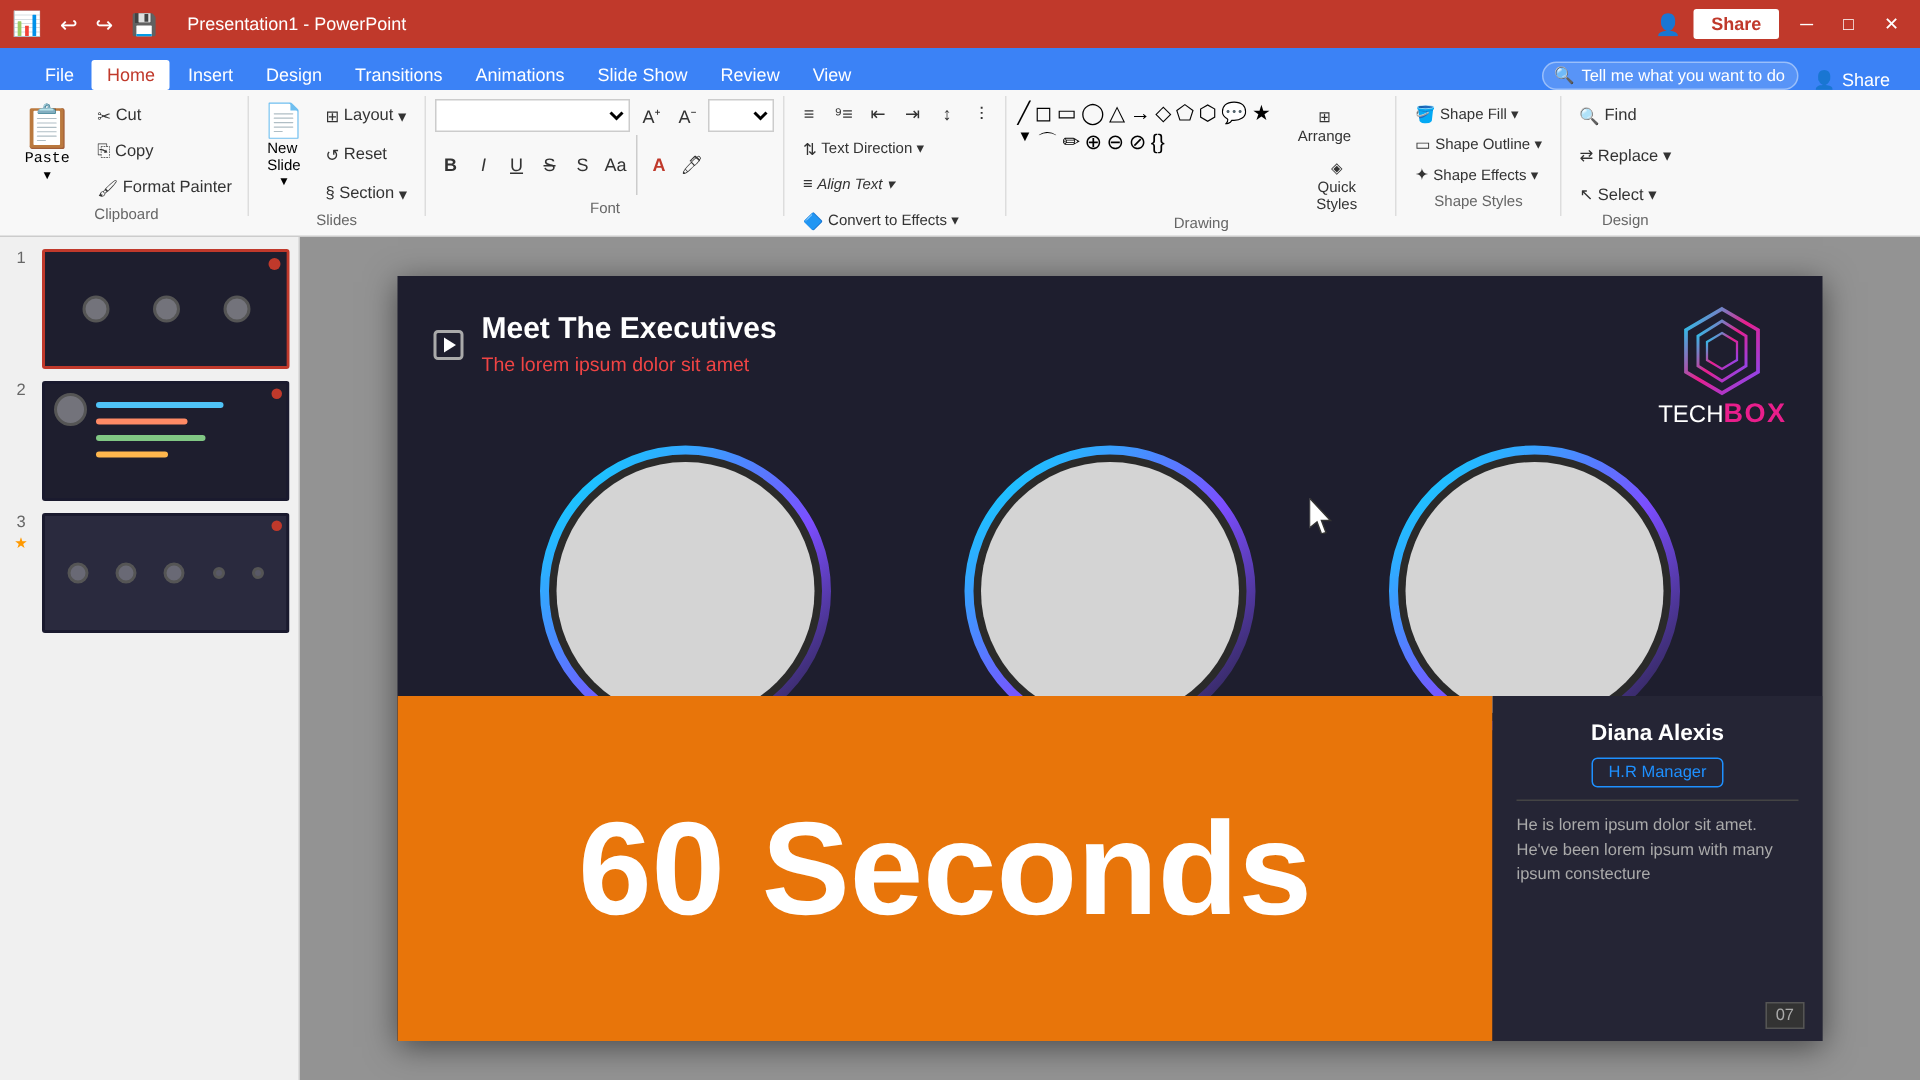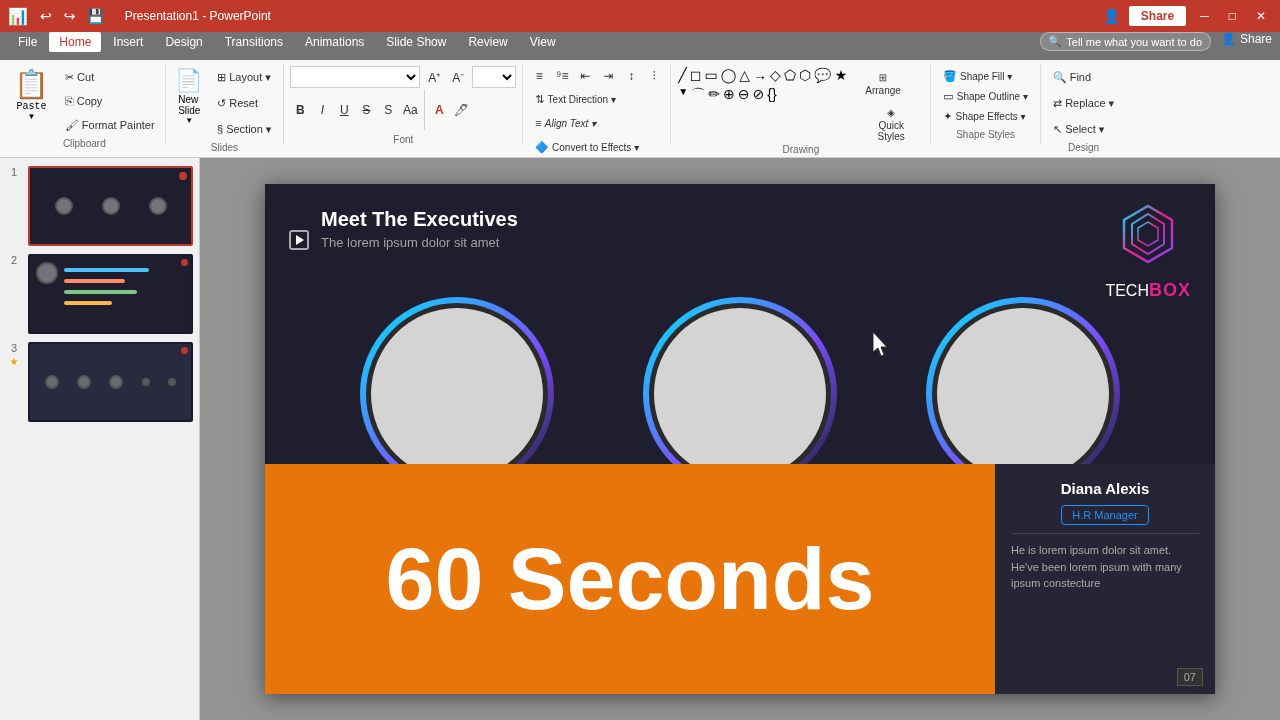--- a/index.html
+++ b/index.html
@@ -14,24 +14,24 @@
       padding: 0 8px;
       color: white;
       font-size: 12px;
     }
     .title-bar-left { display: flex; align-items: center; gap: 12px; }
     .title-bar-right { margin-left: auto; display: flex; align-items: center; gap: 8px; }
 
     
     .menu-bar {
       height: 28px;
-      background: #737373;
-      display: flex;
-      align-items: flex-start;
-      padding: 0 8px;
+      background: #3b82f6;
+      display: flex;
+      align-items: flex-end;
+      padding: 0 20px;
       color: white;
       font-size: 12px;
       gap: 2px;
     }
     .menu-item {
       padding: 3px 10px;
       cursor: pointer;
       border-radius: 2px;
     }
     .menu-item.active { background: white; color: #c0392b; }
@@ -307,21 +307,21 @@
       overflow: hidden;
       box-shadow: 0 4px 20px rgba(0,0,0,0.5);
     }
 
     
     .slide-header {
       position: absolute;
       top: 24px;
       left: 24px;
       display: flex;
-      align-items: flex-end;
+      align-items: center;
       gap: 12px;
     }
     .play-btn-icon {
       width: 20px; height: 20px;
       border: 2px solid #aaa;
       border-radius: 3px;
       display: flex;
       align-items: center;
       justify-content: center;
       margin-top: 2px;
@@ -334,33 +334,33 @@
       border-left: 8px solid white;
       margin-left: 2px;
     }
     .slide-title {
       font-size: 20px;
       font-weight: 600;
       color: white;
     }
     .slide-subtitle {
       font-size: 13px;
-      color: #a3a3a3;
+      color: #ef4444;
       margin-top: 4px;
     }
 
     
     .techbox-logo {
       position: absolute;
       top: 20px;
       right: 24px;
       display: flex;
       flex-direction: column;
       align-items: center;
-      gap: 16px;
+      gap: 1px;
     }
     .logo-hex {
       width: 60px;
       height: 60px;
     }
     .logo-tech { color: white; }
     .logo-box { color: #e91e8c; }
 
     
     .circles-row {

